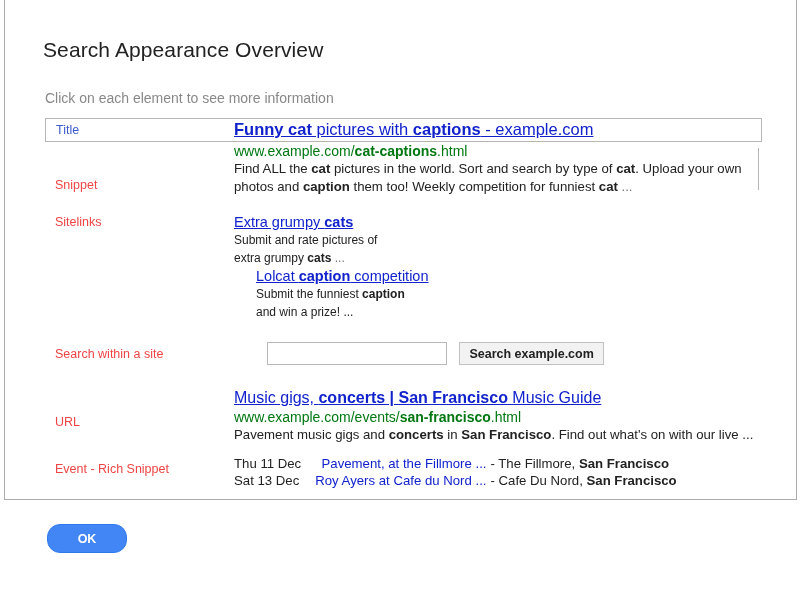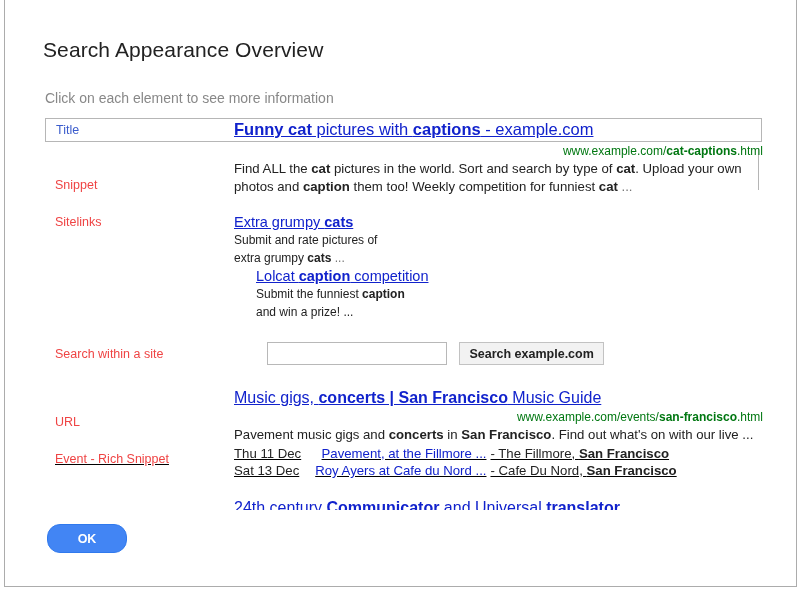--- a/index.html
+++ b/index.html
@@ -12,21 +12,21 @@
     height: 594px;
     font-family: "Liberation Sans", sans-serif;
     overflow: hidden;
   }
 
   .dialog {
     position: absolute;
     left: 4px;
     top: 0px;
     width: 793px;
-    height: 587px;
+    height: 500px;
     background: #ffffff;
     border: 1px solid #acacac;
     border-top: none;
     box-sizing: border-box;
   }
 
   .close-btn {
     position: absolute;
     right: 12px;
     top: 12px;
@@ -125,23 +125,22 @@
     color: #1122cc;
     text-decoration: underline;
     cursor: pointer;
     white-space: nowrap;
   }
   .title-box-link b { font-weight: bold; }
   .title-tail { color: #1122cc; }
 
   .green-url {
     color: #007711;
-    font-size: 12px;
+    font-size: 14px;
     line-height: 17px;
-    text-align: right;
   }
   .green-url b { font-weight: bold; }
 
   .snippet-text {
     color: #222222;
     font-size: 13.2px;
     line-height: 17.5px;
   }
   .snippet-text b { font-weight: bold; }
 
@@ -292,21 +291,21 @@
 
     <div class="row" style="margin-top:24px;">
       <div class="label-col" style="padding-top:26px;">URL</div>
       <div class="preview-col">
         <a class="blue-link" style="font-size:16px;"><span>Music gigs, </span><b>concerts | San Francisco</b><span> Music Guide</span></a>
         <div class="green-url" style="margin-top:2px;"><span>www.example.com/events/</span><b>san-francisco</b><span>.html</span></div>
         <div class="snippet-text"><span>Pavement music gigs and </span><b>concerts</b><span> in </span><b>San Francisco</b><span>. Find out what's on with our live ...</span></div>
       </div>
     </div>
 
-    <div class="row" style="margin-top:2px;text-decoration:underline;">
+    <div class="row" style="margin-top:12px;">
       <div class="label-col" style="padding-top:6px;">Event - Rich Snippet</div>
       <div class="preview-col">
         <table class="event-table">
           <tbody>
               <tr>
             <td class="event-date">Thu 11 Dec</td>
             <td class="event-name">Pavement, at the Fillmore ...</td>
             <td class="event-venue"><span> - The Fillmore, </span><b>San Francisco</b></td>
           </tr>
           <tr>

